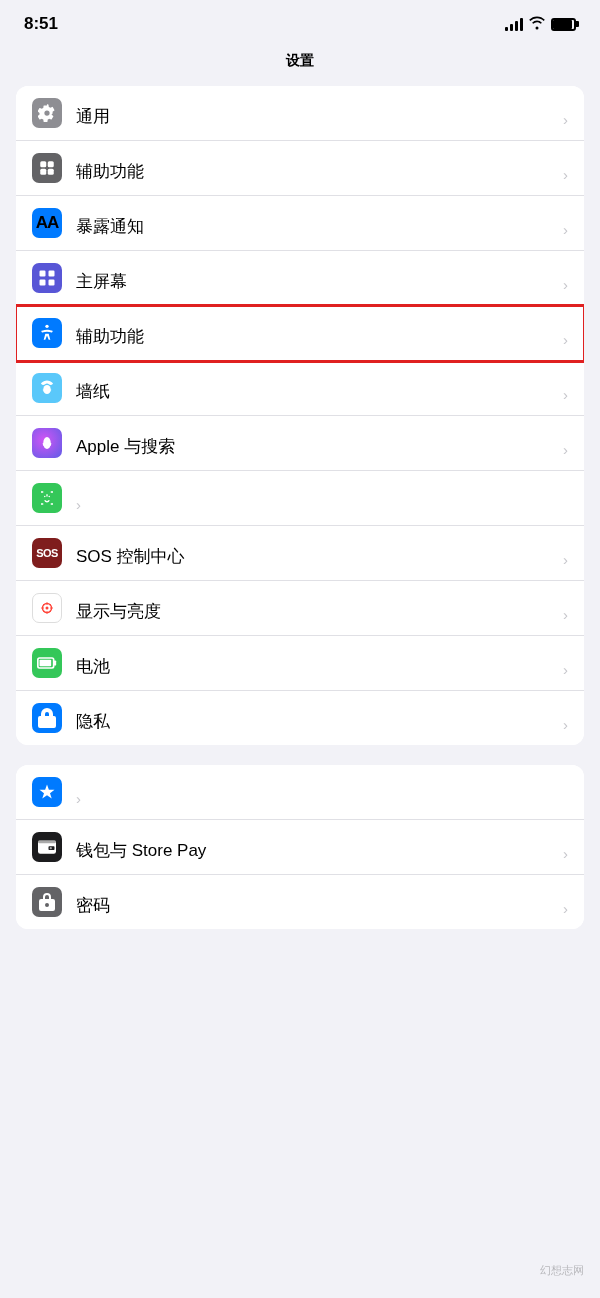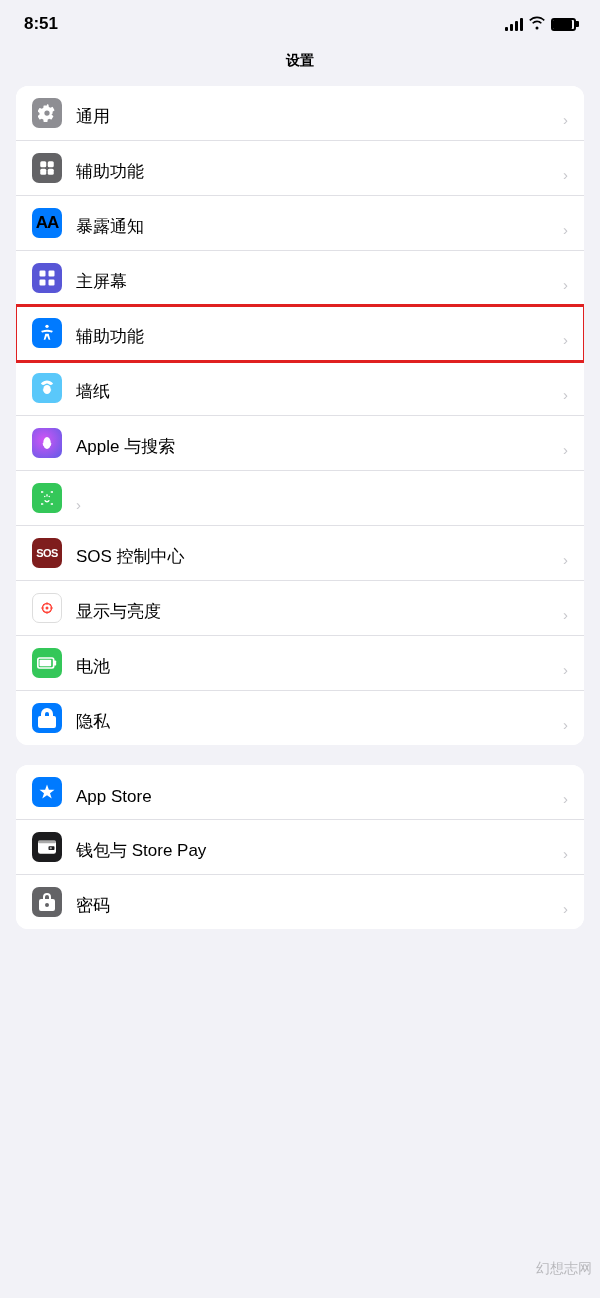--- a/index.html
+++ b/index.html
@@ -143,22 +143,22 @@
     .icon-battery { background: #34c759; }
     .icon-privacy { background: #007aff; }
     .icon-appstore { background: #007aff; }
     .icon-wallet { background: #1c1c1e; }
     .icon-password { background: #636366; }
 
     
     .watermark {
       position: absolute;
       bottom: 20px;
-      right: 8px;
-      font-size: 14px;
+      right: 16px;
+      font-size: 11px;
       color: rgba(0,0,0,0.25);
       font-family: Liberation Serif, serif;
     }
   </style>
 </head>
 <body>
 
 <div class="status-bar">
   <span class="status-time">8:51</span>
   <div class="status-icons">
@@ -325,21 +325,20 @@
 </div>
 
 <div class="settings-group">
 
   <div class="settings-row">
     <div class="row-icon icon-appstore">
       <svg width="18" height="18" viewBox="0 0 24 24" fill="white">
         <path d="M12 2L14.5 9H22l-6 4.5 2.3 7L12 16.3l-6.3 4.2L8 13.5 2 9h7.5L12 2z"></path>
       </svg>
     </div>
-    <span class="row-label">App Store</span>
     <span class="row-chevron">›</span>
   </div>
 
   <div class="settings-row">
     <div class="row-icon icon-wallet">
       <svg width="18" height="16" viewBox="0 0 24 18" fill="none">
         <rect x="0" y="2" width="24" height="16" rx="3" fill="white"></rect>
         <rect x="0" y="2" width="24" height="5" fill="white"></rect>
         <rect x="0" y="0" width="24" height="4" rx="2" fill="#aaa"></rect>
         <rect x="14" y="8" width="8" height="5" rx="1" fill="#1c1c1e"></rect>

